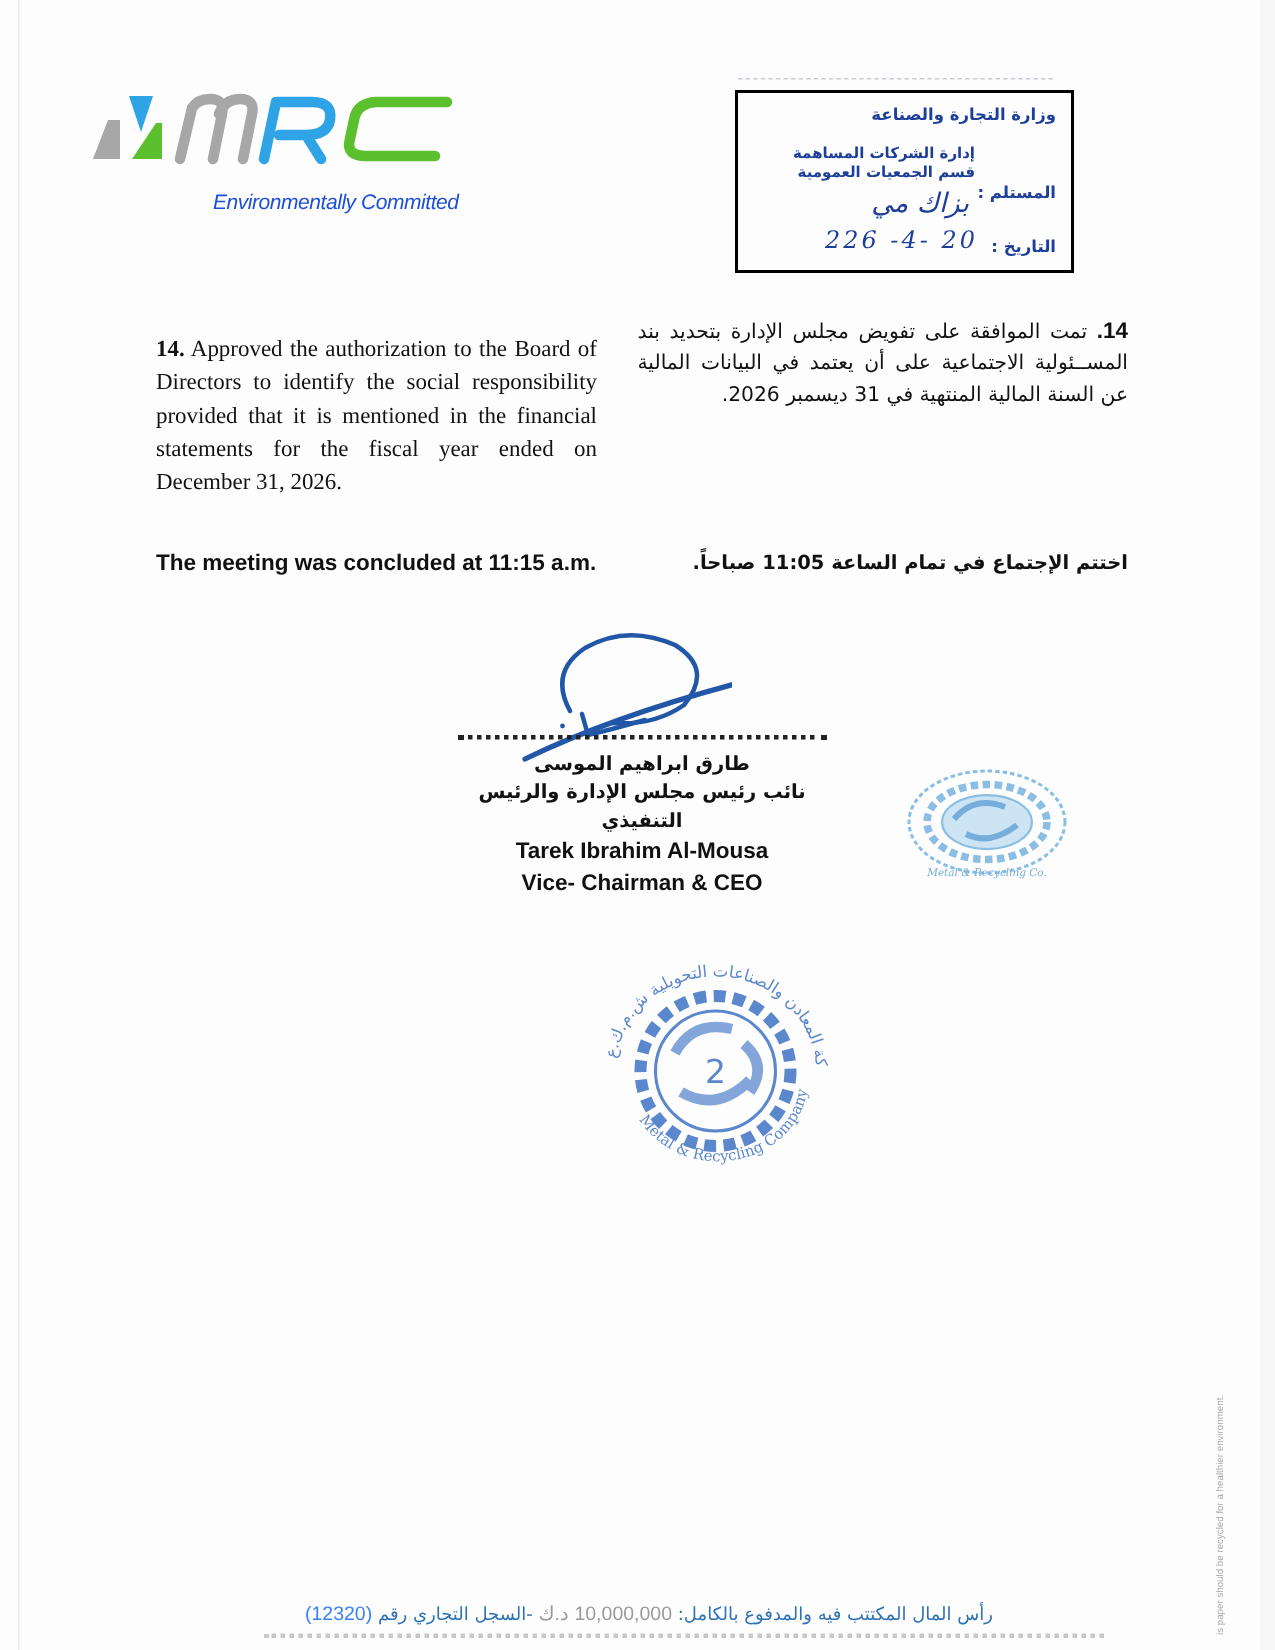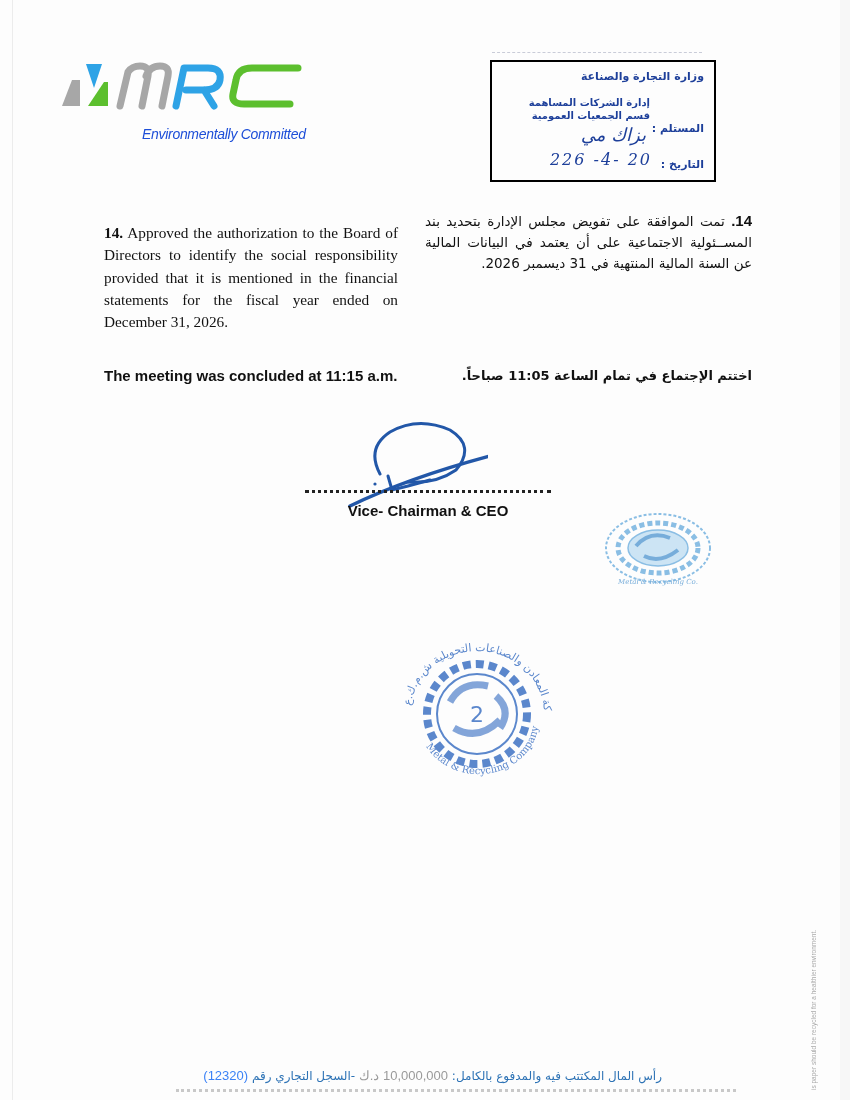--- a/index.html
+++ b/index.html
@@ -107,20 +107,23 @@
 <div class="ar-concluded">اختتم الإجتماع في تمام الساعة 11:05 صباحاً.</div>
 
 <svg class="signature" width="170" height="100" viewBox="0 0 170 100">
   <path d="M62,56 Q48,30 72,14 Q100,-2 132,12 Q158,28 138,52 Q118,66 90,64" fill="none" stroke="#2257a8" stroke-width="3" stroke-linecap="round"></path>
   <path d="M32,88 Q90,60 172,38" fill="none" stroke="#2257a8" stroke-width="3.5" stroke-linecap="round"></path>
   <path d="M70,58 L74,72 L90,68 L112,62" fill="none" stroke="#2257a8" stroke-width="3" stroke-linecap="round"></path>
   <circle cx="57" cy="66" r="1.6" fill="#2257a8"></circle>
 </svg>
 <div class="sig-line"></div>
 <div class="signer">
+  <div class="ar">طارق ابراهيم الموسى</div>
+  <div class="ar">نائب رئيس مجلس الإدارة والرئيس التنفيذي</div>
+  <div class="en">Tarek Ibrahim Al-Mousa</div>
   <div class="en">Vice- Chairman &amp; CEO</div>
 </div>
 
 <svg class="stamp-small" width="120" height="80" viewBox="0 0 120 80" opacity="0.75">
   <ellipse cx="58" cy="38" rx="52" ry="34" fill="none" stroke="#64a9dc" stroke-width="2" stroke-dasharray="3 2"></ellipse>
   <ellipse cx="58" cy="38" rx="40" ry="25" fill="none" stroke="#64a9dc" stroke-width="5" stroke-dasharray="5 3"></ellipse>
   <ellipse cx="58" cy="38" rx="30" ry="18" fill="#bcdcf2" stroke="#64a9dc" stroke-width="1.5"></ellipse>
   <path d="M36,36 Q50,20 70,28 M44,46 Q60,54 78,40" fill="none" stroke="#4b93cf" stroke-width="4"></path>
   <text x="58" y="74" text-anchor="middle" font-size="7" fill="#4b93cf" font-family="DejaVu Serif, serif" font-style="italic">Metal &amp; Recycling Co.</text>
 </svg>

